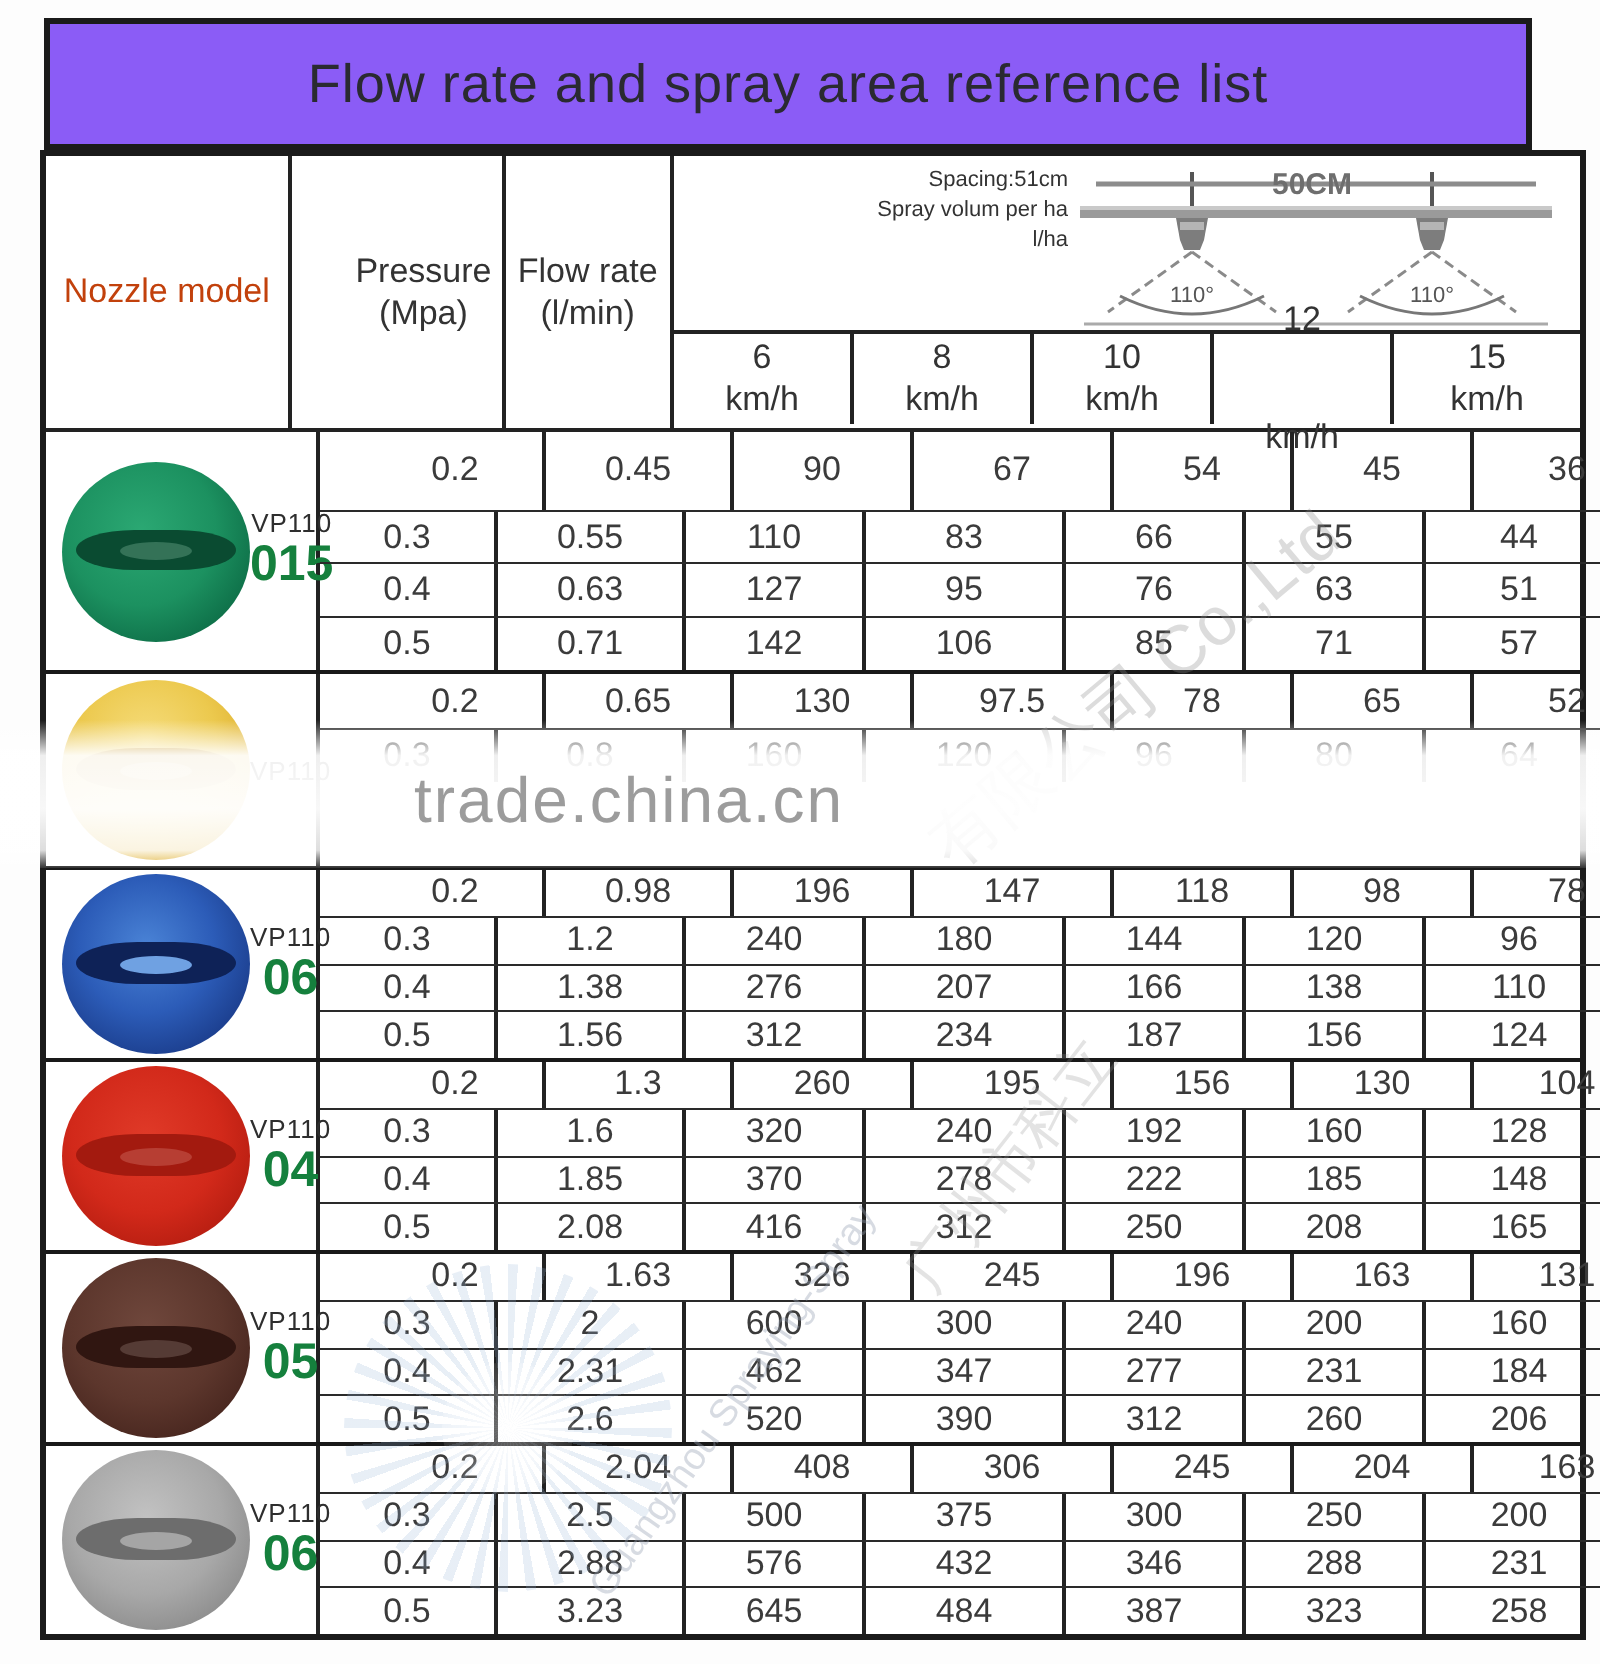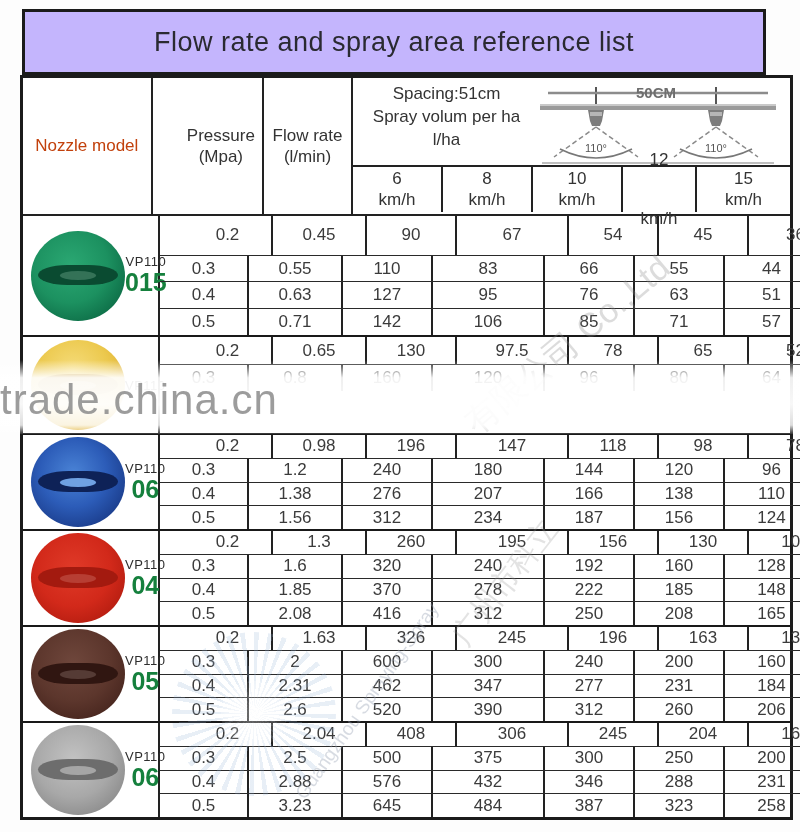--- a/index.html
+++ b/index.html
@@ -1,66 +1,66 @@
 <!DOCTYPE html>
 <html><head>
 <meta charset="utf-8">
 <style>
   html,body{margin:0;padding:0;}
   body{width:800px;height:832px;background:#ffffff;font-family:"Liberation Sans",sans-serif;overflow:hidden;position:relative;}
   .sheet{position:absolute;left:0;top:0;width:800px;height:832px;background:#fdfdfd;}
 
   
   .title-box{position:absolute;left:22px;top:9px;width:744px;height:66px;border:3px solid #1b1b1b;
-    display:flex;align-items:center;justify-content:center;box-sizing:border-box;background:#c4b5fd;}
+    display:flex;align-items:center;justify-content:center;box-sizing:border-box;background:#8b5cf6;}
   .title-box .t{font-size:27px;color:#2a2a31;letter-spacing:0.5px;}
 
   
   .main-table{position:absolute;left:20px;top:75px;width:773px;border:3px solid #1b1b1b;box-sizing:border-box;background:#fff;}
   .cell{box-sizing:border-box;border-right:2px solid #222;display:flex;align-items:center;justify-content:center;
     color:#3b3b3b;text-align:center;}
   .cell:last-child{border-right:none;}
 
   
   .hdr{display:flex;height:136px;border-bottom:2px solid #222;}
   .h-nozzle{width:137px;font-size:17px;color:#c2410c;}
   .h-press{width:89px;margin-left:27px;}
   .h-flow{width:94px;}
   .two-line{display:flex;flex-direction:column;line-height:1.25;font-size:17px;color:#333;}
   .h-right{flex:1;display:flex;flex-direction:column;}
   .h-spacing{height:89px;box-sizing:border-box;border-bottom:2px solid #222;display:flex;}
-  .spacing-text{padding:5px 0 0 6px;font-size:17px;color:#333;line-height:1.35;text-align:center;flex:1;}
-  .diagram-wrap{width:252px;padding-right:4px;display:flex;align-items:center;}
+  .spacing-text{padding:5px 0 0 6px;font-size:11px;color:#333;line-height:1.35;text-align:right;flex:1;}
+  .diagram-wrap{width:252px;padding-right:4px;display:flex;}
   .speed-row{height:45px;display:flex;}
   .speed-cell{flex-direction:column;line-height:1.2;font-size:17px;color:#333;box-sizing:border-box;border-right:2px solid #222;display:flex;align-items:center;justify-content:center;}
   .speed-cell:nth-child(1){width:90px;}
   .speed-cell:nth-child(2){width:90px;}
   .speed-cell:nth-child(3){width:90px;}
-  .speed-cell:nth-child(4){width:74px;gap:38px;}
+  .speed-cell:nth-child(4){width:90px;gap:38px;}
   .speed-cell:nth-child(5){width:93px;border-right:none;}
 
   
   .groups{display:flex;flex-direction:column;}
   .group{display:flex;border-top:2.5px solid #191919;box-sizing:border-box;}
   .group:first-child{border-top:none;}
   .group:nth-child(1){height:119px;}
   .group:nth-child(2){height:98px;}
   .group:nth-child(n+3){height:96px;}
   .nozzle-cell{width:137px;box-sizing:border-box;border-right:2px solid #222;display:flex;align-items:center;}
   .rows{flex:1;display:flex;flex-direction:column;}
   .row{display:flex;flex:1;box-sizing:border-box;border-top:1.5px solid #2a2a2a;}
   .row:first-child{border-top:none;padding-left:24px;}
   .group:nth-child(1) .row:first-child{flex:1.5;}
   .group:nth-child(2) .row{flex:none;height:27px;}
   .filler{flex:1;}
   .p-cell{width:89px;font-size:17px;}
   .f-cell{width:94px;font-size:17px;}
   .v-cell{font-size:17px;box-sizing:border-box;border-right:2px solid #222;display:flex;align-items:center;justify-content:center;color:#3b3b3b;}
   .v-cell:nth-child(3){width:90px;}
-  .v-cell:nth-child(4){width:112px;}
+  .v-cell:nth-child(4){width:100px;}
   .v-cell:nth-child(5){width:90px;}
   .v-cell:nth-child(6){width:90px;}
   .v-cell:nth-child(7){width:93px;border-right:none;}
 
   
   .noz{width:94px;height:90px;border-radius:50%;position:relative;margin-left:8px;flex:none;}
   .noz::before{content:"";position:absolute;left:7%;right:7%;top:38%;height:23%;border-radius:45%/60%;}
   .noz::after{content:"";position:absolute;left:31%;width:38%;top:45%;height:10%;border-radius:50%;}
   .labels{margin-left:0;display:flex;flex-direction:column;align-items:center;}
   .lbl-model{font-size:13px;color:#2e2e2e;letter-spacing:0.5px;}
@@ -90,21 +90,21 @@
   .wm-diag1{top:322px;left:440px;font-size:34px;transform:rotate(-40deg);}
   .wm-diag2{top:562px;left:430px;font-size:30px;transform:rotate(-52deg);color:rgba(145,145,145,0.26);}
   .wm-diag3{top:690px;left:250px;font-size:19px;transform:rotate(-55deg);color:rgba(150,160,180,0.38);}
   .wm-sun{position:absolute;left:172px;top:632px;width:164px;height:164px;border-radius:50%;z-index:3;pointer-events:none;
     background:repeating-conic-gradient(rgba(150,180,215,0.55) 0deg 3.5deg, rgba(255,255,255,0) 3.5deg 10deg);
     opacity:0.4;}
   .wm-sun::after{content:"";position:absolute;inset:30%;border-radius:50%;background:radial-gradient(circle,rgba(255,255,255,0.9),rgba(255,255,255,0));}
   .wm-band{position:absolute;left:0;top:360px;width:800px;height:74px;z-index:6;pointer-events:none;
     background:linear-gradient(180deg, rgba(255,255,255,0) 0%, rgba(255,255,255,0.93) 24%, rgba(255,255,255,0.97) 60%, rgba(255,255,255,0.85) 88%, rgba(255,255,255,0.1) 100%);
     display:flex;align-items:center;}
-  .wm-band .wmt{margin-top:6px;font-size:42px;color:rgba(139,139,139,0.85);letter-spacing:1px;}
+  .wm-band .wmt{margin-left:207px;margin-top:6px;font-size:32px;color:rgba(139,139,139,0.85);letter-spacing:1px;}
 
   
   .dg-label{font-size:15px;font-weight:bold;fill:#6e6e6e;}
   .dg-angle{font-size:11px;fill:#555;}
 </style>
 </head>
 <body>
 
 <div class="sheet">
 

